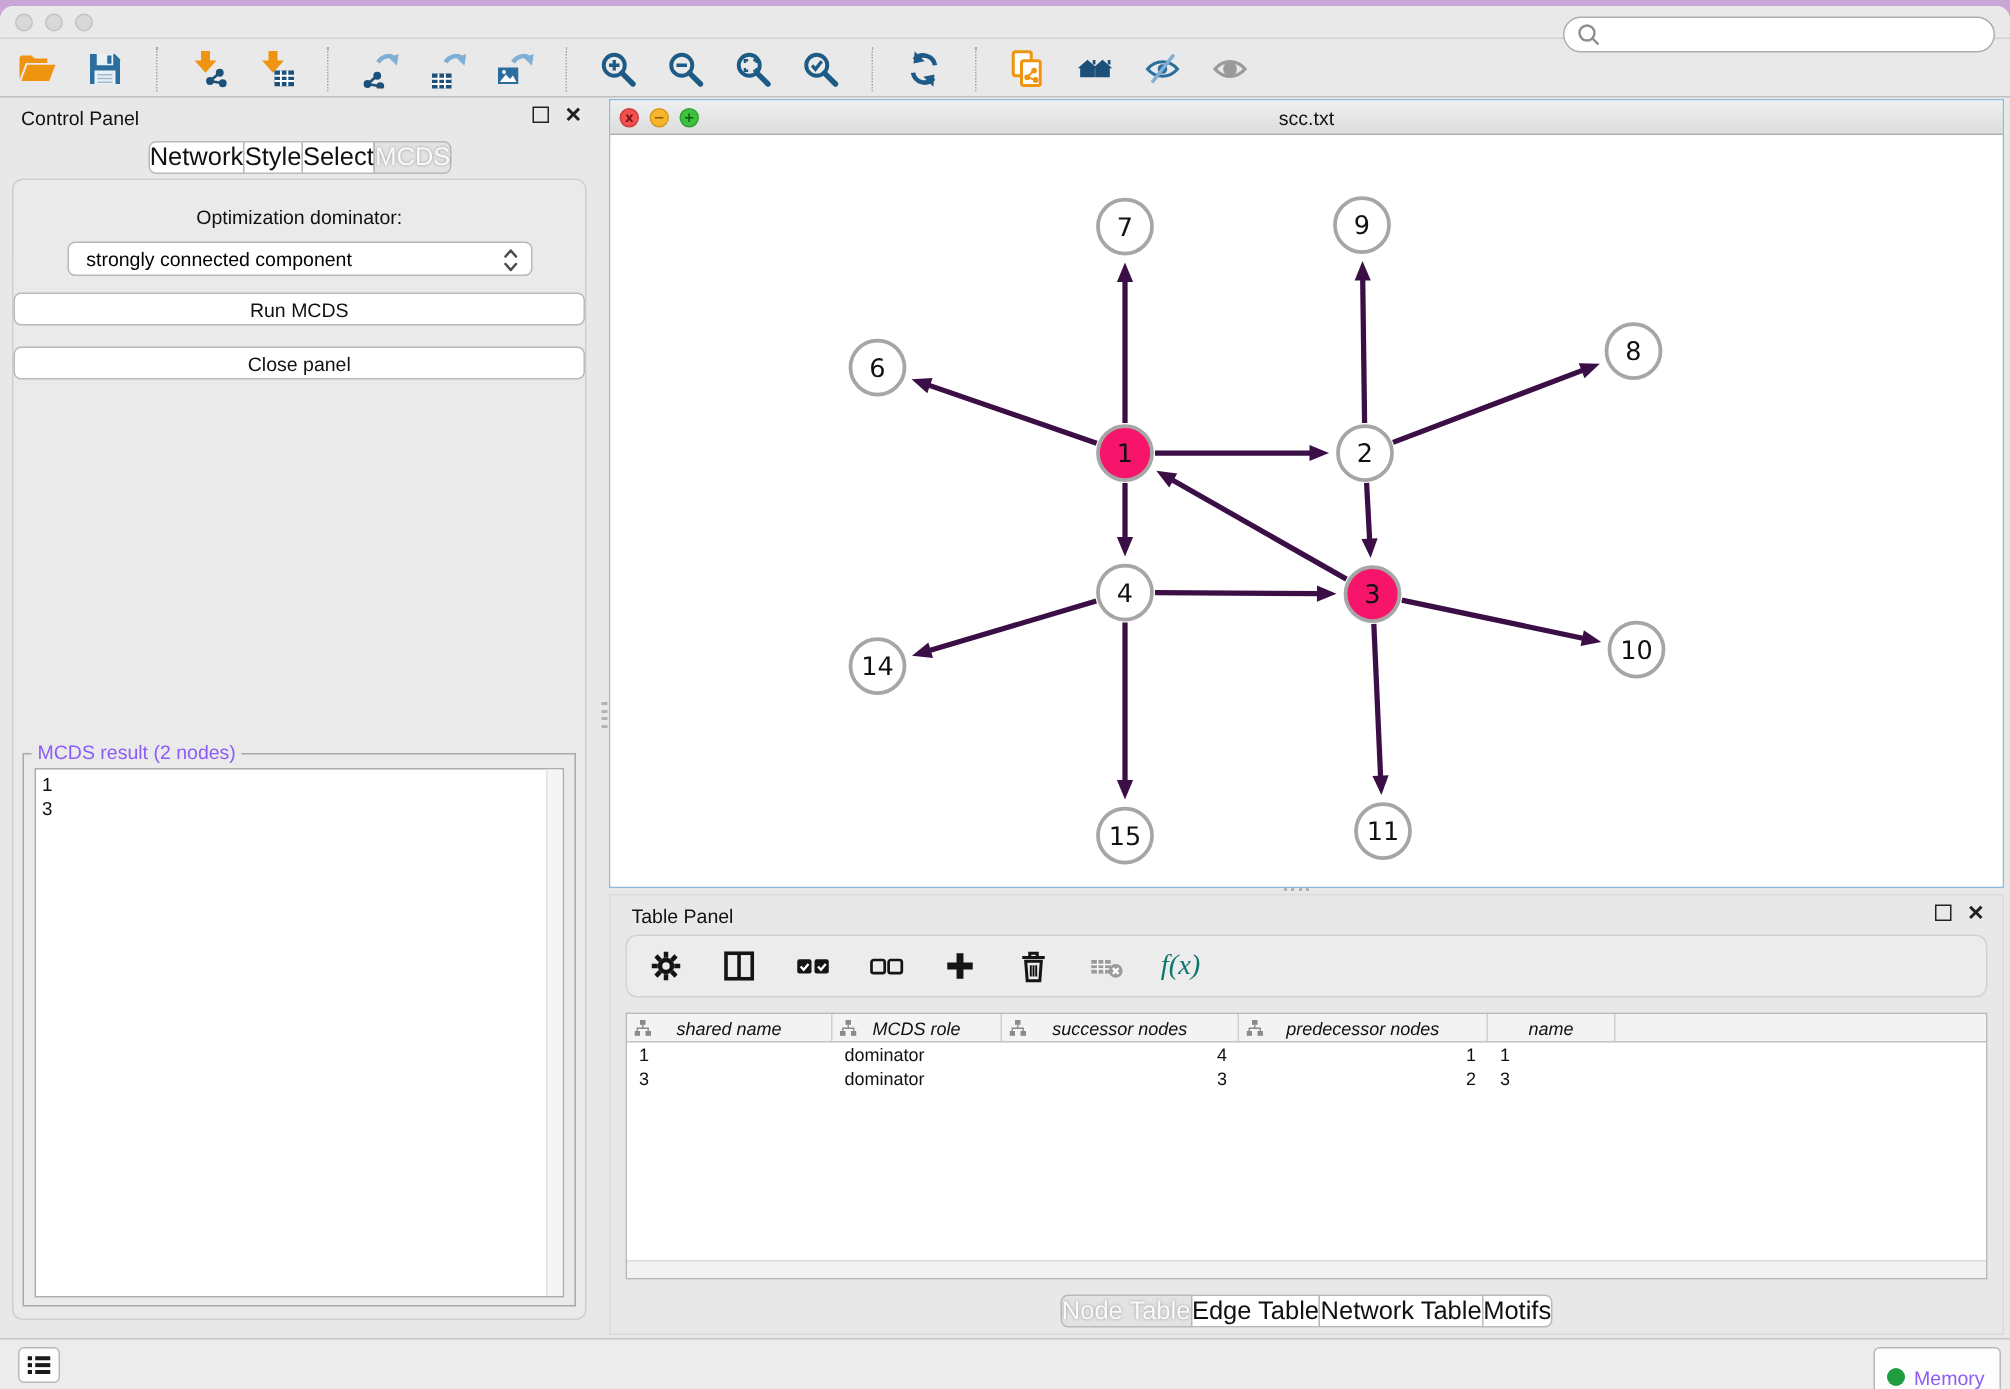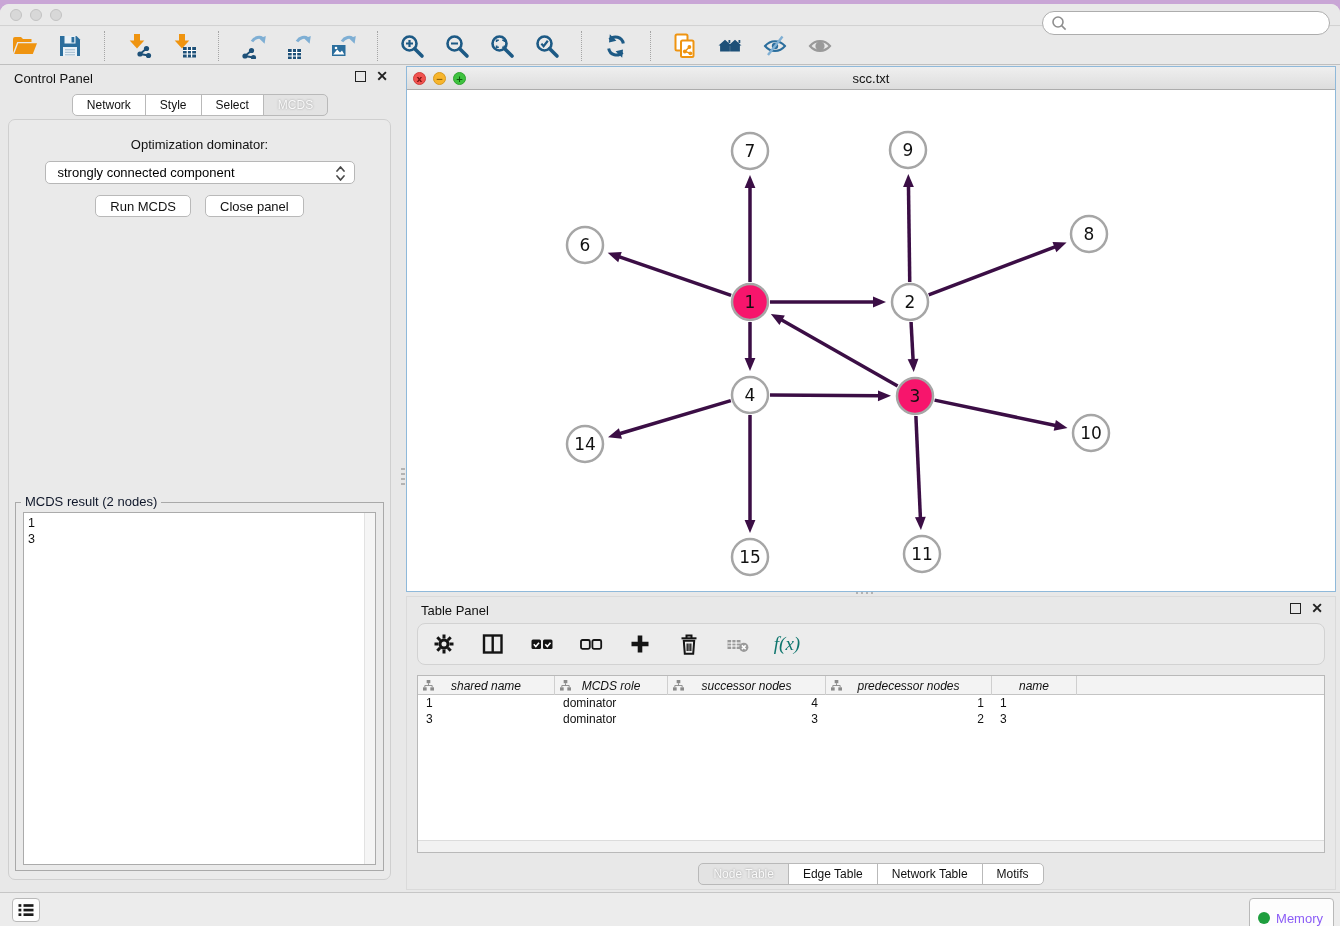--- a/index.html
+++ b/index.html
@@ -29,39 +29,39 @@
 
   
   .control-panel { position:absolute; left:0; top:61px; width:400px; bottom:34px; }
   .panel-header { position:relative; height:26px; }
   .panel-title { position:absolute; left:14px; top:6px; font-size:13px; color:#111; }
   .panel-btns { position:absolute; right:12px; top:6px; display:flex; gap:10px; align-items:center; }
   .float-btn { width:11px; height:11px; border:1.5px solid #222; background:transparent; }
   .close-btn { font-size:14px; font-weight:bold; color:#222; line-height:11px; cursor:pointer; }
 
   .tabs-row { position:absolute; top:29px; left:0; right:0; display:flex; justify-content:center; }
-  .seg-tab { height:22px; padding:0 14px; font-size:12px; background:#FFF; border:1px solid #B9B9B9;
+  .seg-tab { height:22px; padding:0 0; font-size:17px; background:#FFF; border:1px solid #B9B9B9;
              margin-left:-1px; color:#111; display:flex; align-items:center; cursor:pointer; }
   .seg-tab:first-child { border-radius:5px 0 0 5px; margin-left:0; }
   .seg-tab:last-child { border-radius:0 5px 5px 0; }
   .seg-tab.active { background:#E3E3E3; color:#FAFAFA; text-shadow:0 0 2px rgba(140,140,140,.9); }
 
   .cp-content { position:absolute; left:8px; right:9px; top:54px; bottom:12px; background:#EAEAEA;
                 border:1px solid #CFCFCF; border-radius:7px; }
   .opt-label { margin-top:17px; text-align:center; font-size:13px; color:#111; }
   .dropdown { position:relative; margin:9px auto 0; width:310px; height:23px; background:#FFF;
               border:1px solid #B7B7B7; border-radius:5px; font-size:13px; display:flex; align-items:center;
               padding-left:12px; cursor:pointer; }
   .stepper { position:absolute; right:7px; top:3px; }
-  .btn-row { margin-top:11px; display:flex; justify-content:center; gap:14px; }
+  .btn-row { margin-top:11px; display:flex; justify-content:center; gap:14px;flex-direction:column; }
   .push-btn { height:22px; padding:0 14px; background:#FFF; border:1px solid #B9B9B9; border-radius:5px;
               font-size:13px; color:#111; cursor:pointer; }
 
   .groupbox { position:absolute; left:6px; right:6px; top:382px; bottom:8px; border:1px solid #A9A9A9; }
-  .groupbox-label { position:absolute; top:-9px; left:5px; background:#EAEAEA; padding:0 4px; font-size:13px; color:#0f172a; }
+  .groupbox-label { position:absolute; top:-9px; left:5px; background:#EAEAEA; padding:0 4px; font-size:13px; color:#8b5cf6; }
   .result-area { position:absolute; left:7px; right:7px; top:9px; bottom:5px; background:#FFF;
                  border:1px solid #ABABAB; font-size:12.5px; line-height:16px; padding:2px 4px; color:#111; }
   .result-scroll { position:absolute; right:0; top:0; bottom:0; width:11px; background:#F5F5F5; border-left:1px solid #E2E2E2; }
 
   
   .grip-v { position:absolute; left:401px; top:464px; width:4px; height:18px;
             background:repeating-linear-gradient(#B3B3B3 0 2px, transparent 2px 5px); }
   .grip-h { position:absolute; left:856px; top:586px; width:18px; height:4px;
             background:repeating-linear-gradient(90deg,#B3B3B3 0 2px, transparent 2px 5px); }
 

